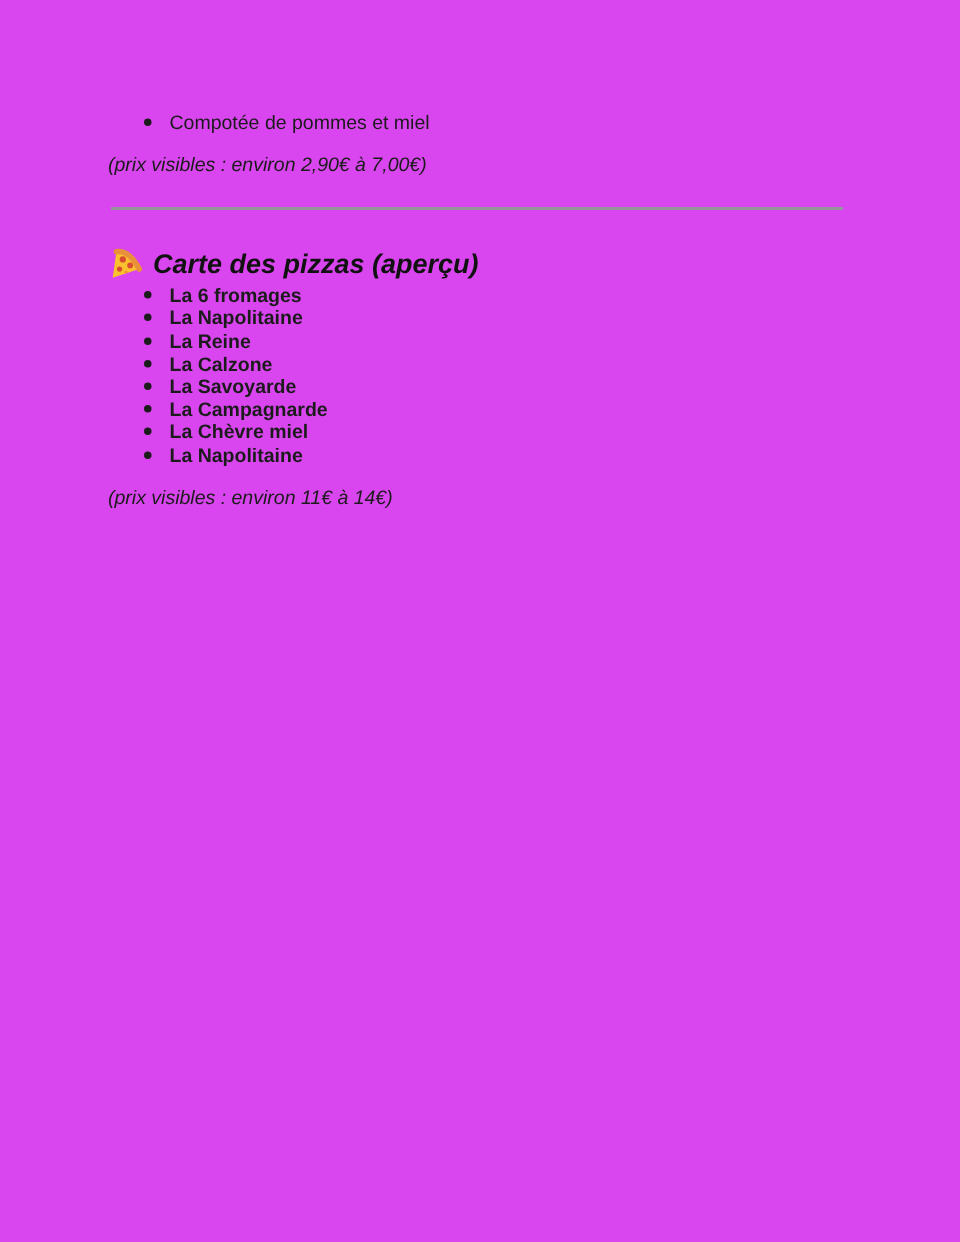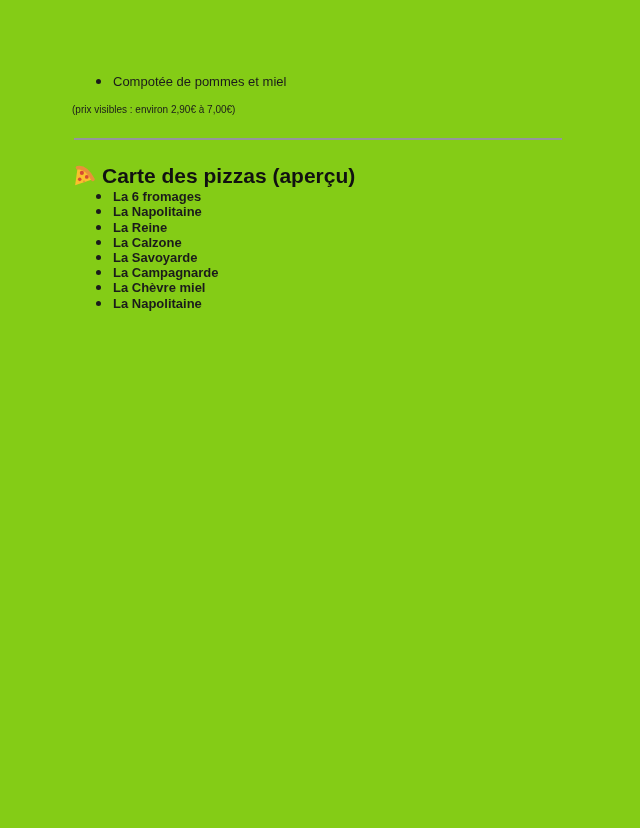--- a/index.html
+++ b/index.html
@@ -12,21 +12,21 @@
     height: 828px;
     font-family: "Liberation Sans", sans-serif;
     color: #1b1b1b;
     overflow: hidden;
   }
   .doc-page {
     box-sizing: border-box;
     width: 640px;
     height: 828px;
     padding: 74px 74px 0 72px;
-    background: #84cc16;
+    background: #d946ef;
   }
   ul.doc-list {
     list-style: none;
     margin: 0;
     padding: 0;
   }
   ul.doc-list li {
     position: relative;
     padding-left: 41px;
     font-size: 13px;
@@ -41,39 +41,41 @@
     width: 5px;
     height: 5px;
     border-radius: 50%;
     background: #1b1b1b;
   }
   ul.doc-list.bold-items li {
     font-weight: bold;
   }
   .price-note {
     margin: 13px 0 0 0;
-    font-size: 10px;
+    font-size: 13px;
     line-height: 15px;
     color: #1b1b1b;
+    font-style: italic;
   }
   .section-divider {
     border: none;
     border-top: 2px solid #95959c;
     margin: 21px 0 0 2px;
     width: 488px;
   }
   .section-heading {
     display: flex;
     align-items: center;
     gap: 7px;
     margin: 23px 0 0 1px;
-    font-size: 21px;
+    font-size: 18px;
     font-weight: bold;
     line-height: 26px;
     color: #111111;
+    font-style: italic;
   }
   .pizza-icon {
     width: 22px;
     height: 22px;
     flex: 0 0 auto;
   }
   .pizza-list {
     margin-top: 13px;
   }
 </style>
@@ -106,14 +108,15 @@
       <li>La 6 fromages</li>
       <li>La Napolitaine</li>
       <li>La Reine</li>
       <li>La Calzone</li>
       <li>La Savoyarde</li>
       <li>La Campagnarde</li>
       <li>La Chèvre miel</li>
       <li>La Napolitaine</li>
     </ul>
 
+  <p class="price-note">(prix visibles : environ 11€ à 14€)</p>
 
 </div>
 
 </body></html>

